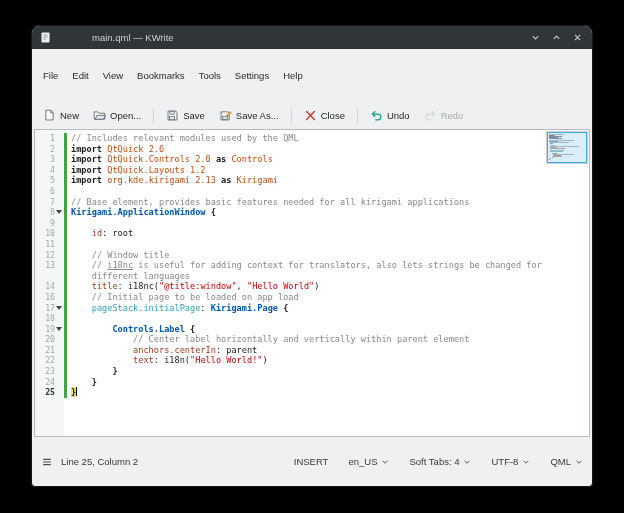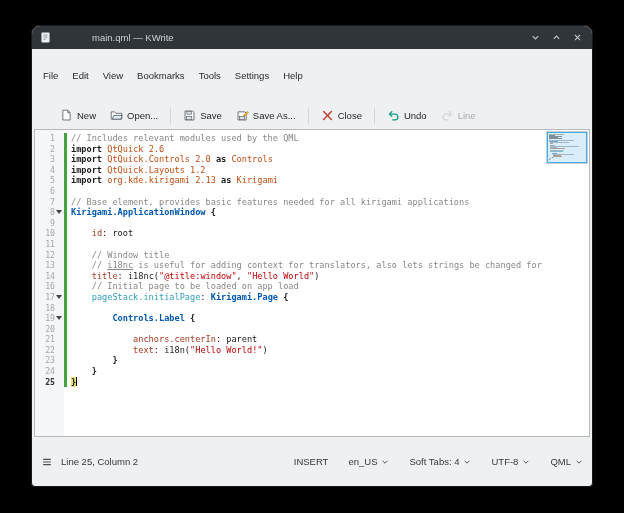--- a/index.html
+++ b/index.html
@@ -13,21 +13,21 @@
     padding:0 7px;flex:0 0 auto}
   .app-icon svg{width:13px;height:13px;display:block}
   .title{position:absolute;left:60px;right:60px;text-align:left;font-size:9.5px;color:#ccd1d4}
   .winbtns{margin-left:auto;display:flex;align-items:center;gap:5px;position:relative;z-index:1}
   .wbtn{width:16px;height:16px;display:flex;align-items:center;justify-content:center}
   
   .menubar{height:21px;display:flex;align-items:center;padding:16px 4px;font-size:9.5px;
     color:#26292c;flex:0 0 auto}
   .menu-item{padding:2px 7px;border-radius:2px}
   
-  .toolbar{height:27px;display:flex;align-items:center;padding:0 21px;flex:0 0 auto}
+  .toolbar{height:27px;display:flex;align-items:center;padding:0 4px;flex:0 0 auto}
   .tb-btn{display:flex;align-items:center;gap:4px;padding:3px 6px;margin:0 1px;font-size:9.5px;
     color:#232629;border-radius:3px}
   .tb-ic svg{width:13px;height:13px;display:block}
   .tb-btn.disabled{color:#a7abae}
   .tb-btn.disabled svg{opacity:.45}
   .tb-sep{width:1px;height:16px;background:#d3d6d8;margin:0 5px}
   
   .editor{flex:1;position:relative;margin:0 2px;border:1px solid #b6babd;background:#fff;
     overflow:hidden;font-family:"DejaVu Sans Mono",monospace;font-size:8.6px;line-height:10.6px;
     color:#1f1c1b}
@@ -161,21 +161,21 @@
           </span>
           <span>Undo</span>
         </div>
         <div class="tb-btn disabled">
           <span class="tb-ic">
             <svg viewBox="0 0 16 16">
               <path d="M12.8 6.2H6.2a3.6 3.6 0 0 0 0 7.2h3.2" fill="none" stroke="#b4b9bc" stroke-width="1.5"></path>
               <path d="M9.6 2.8L13 6.2 9.6 9.6" fill="none" stroke="#b4b9bc" stroke-width="1.5"></path>
             </svg>
           </span>
-          <span>Line</span>
+          <span>Redo</span>
         </div>
       </div>
 
     <div class="editor">
       <div class="gutter-bg"></div>
       <div class="code">
           <div class="row">
             <div class="ln">1</div>
             <div class="fold"></div>
             <div class="bar"></div>
@@ -249,20 +249,26 @@
             <div class="bar"></div>
             <div class="txt"><span class="tok-pl">    </span><span class="tok-com">// Window title</span></div>
           </div>
           <div class="row">
             <div class="ln">13</div>
             <div class="fold"></div>
             <div class="bar"></div>
             <div class="txt"><span class="tok-pl">    </span><span class="tok-com">// </span><span class="tok-comu">i18nc</span><span class="tok-com"> is useful for adding context for translators, also lets strings be changed for</span></div>
           </div>
           <div class="row">
+            <div class="ln"></div>
+            <div class="fold"></div>
+            <div class="bar"></div>
+            <div class="txt"><span class="tok-pl">    </span><span class="tok-com">different languages</span></div>
+          </div>
+          <div class="row">
             <div class="ln">14</div>
             <div class="fold"></div>
             <div class="bar"></div>
             <div class="txt"><span class="tok-pl">    </span><span class="tok-prop">title</span><span class="tok-pl">: </span><span class="tok-fn">i18nc</span><span class="tok-pl">(</span><span class="tok-str">"@title:window"</span><span class="tok-pl">, </span><span class="tok-str">"Hello World"</span><span class="tok-pl">)</span></div>
           </div>
           <div class="row">
             <div class="ln">16</div>
             <div class="fold"></div>
             <div class="bar"></div>
             <div class="txt"><span class="tok-pl">    </span><span class="tok-com">// Initial page to be loaded on app load</span></div>
@@ -286,21 +292,21 @@
             <div class="fold">
               <span class="tri"></span>
             </div>
             <div class="bar"></div>
             <div class="txt"><span class="tok-pl">        </span><span class="tok-type">Controls.Label</span><span class="tok-pl"> </span><span class="tok-brace">{</span></div>
           </div>
           <div class="row">
             <div class="ln">20</div>
             <div class="fold"></div>
             <div class="bar"></div>
-            <div class="txt"><span class="tok-pl">            </span></div>
+            <div class="txt"><span class="tok-pl">            </span><span class="tok-com">// Center label horizontally and vertically within parent element</span></div>
           </div>
           <div class="row">
             <div class="ln">21</div>
             <div class="fold"></div>
             <div class="bar"></div>
             <div class="txt"><span class="tok-pl">            </span><span class="tok-prop">anchors.centerIn</span><span class="tok-pl">: </span><span class="tok-bi">parent</span></div>
           </div>
           <div class="row">
             <div class="ln">22</div>
             <div class="fold"></div>

